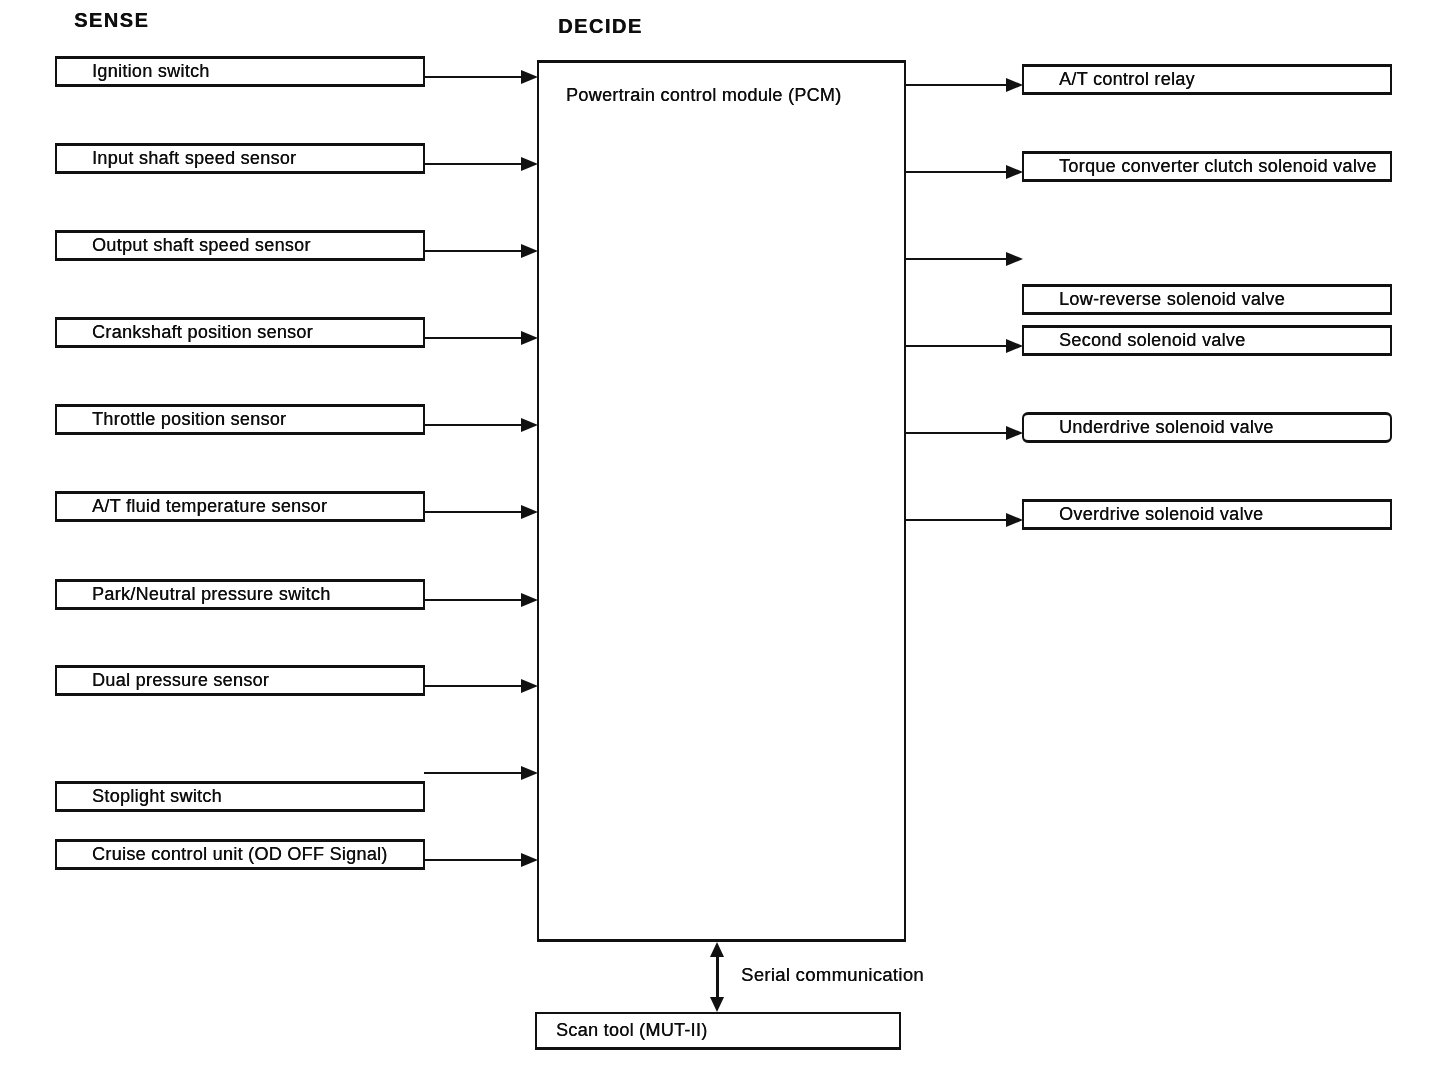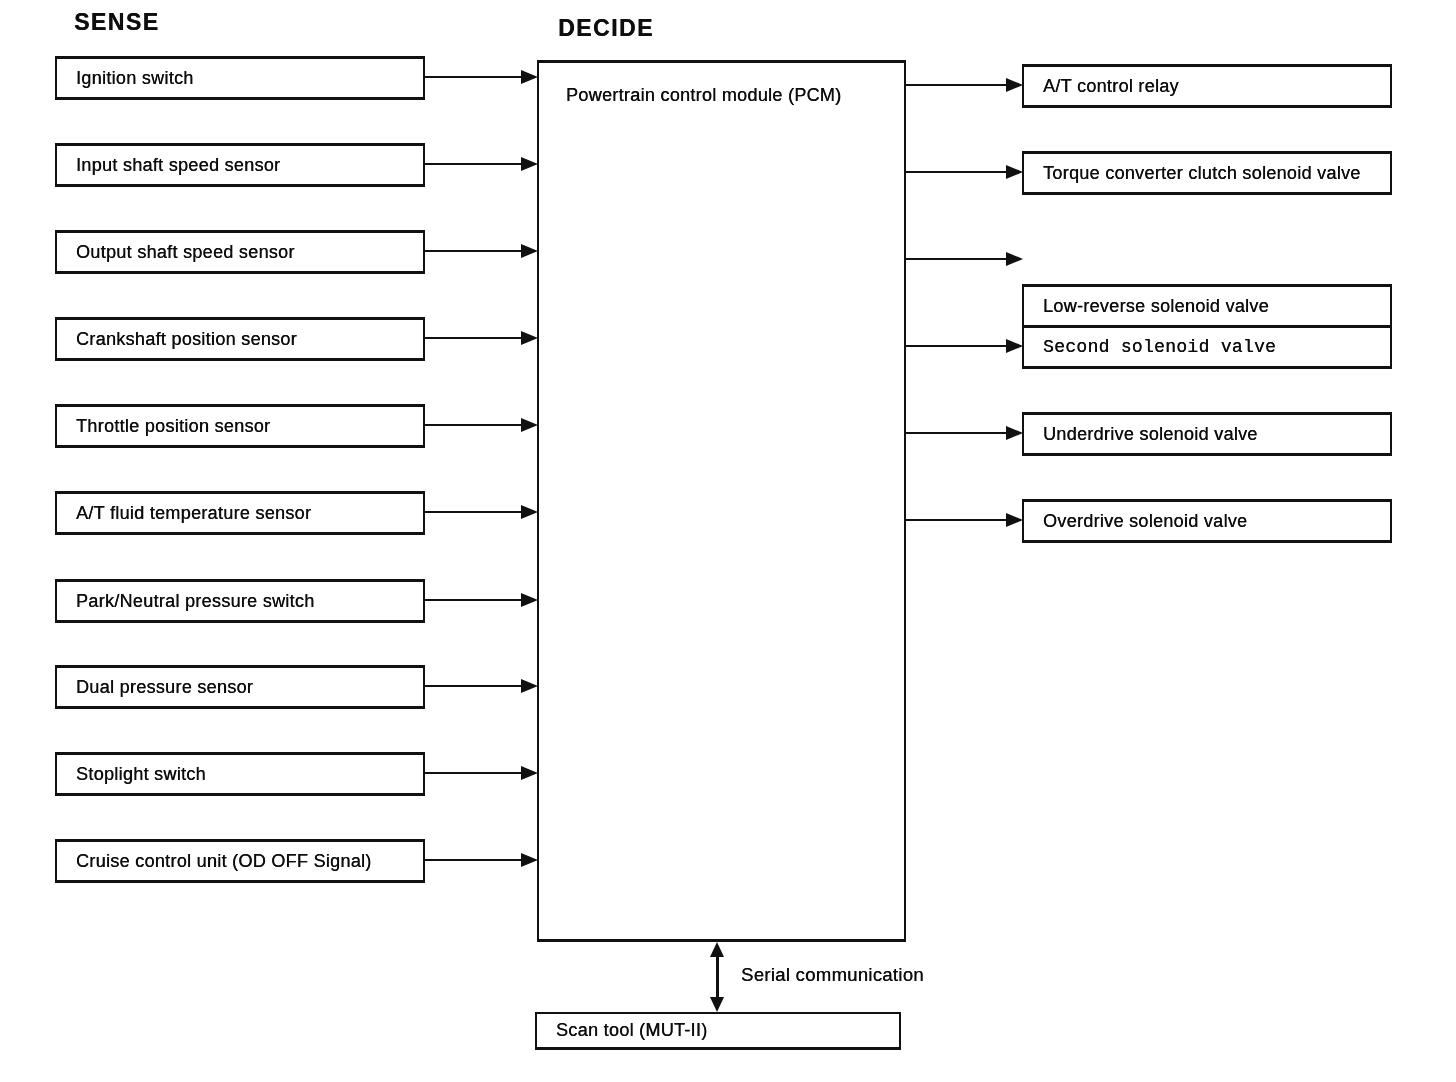--- a/index.html
+++ b/index.html
@@ -11,21 +11,21 @@
     position: relative;
     width: 1456px;
     height: 1082px;
     background: #ffffff;
     font-family: "Liberation Sans", sans-serif;
     color: #0e0e0e;
     overflow: hidden;
   }
   .hdr {
     position: absolute;
-    font-size: 23px;
+    font-size: 20px;
     font-weight: bold;
     letter-spacing: 1.5px;
     color: #0e0e0e;
     text-shadow: 0.4px 0 0 currentColor;
   }
   .box {
     position: absolute;
     box-sizing: border-box;
     background: #ffffff;
     border: 2px solid #111111;
@@ -36,21 +36,22 @@
   }
   .box .lbl {
     font-size: 18px;
     letter-spacing: 0.3px;
     padding-left: 19px;
     white-space: nowrap;
     text-shadow: 0.3px 0 0 currentColor;
   }
   .sense-box, .act-box {
     width: 370px;
-    height: 44px;
+    height: 31px;
+    padding-left: 16px;
   }
   .sense-box { left: 55px; }
   .act-box  { left: 1022px; text-align: center; }
   .pcm-box {
     left: 537px;
     top: 60px;
     width: 369px;
     height: 882px;
     align-items: flex-start;
   }
@@ -160,21 +161,21 @@
   </div>
   <div class="box sense-box" style="top:491px;">
     <span class="lbl">A/T fluid temperature sensor</span>
   </div>
   <div class="box sense-box" style="top:579px;">
     <span class="lbl">Park/Neutral pressure switch</span>
   </div>
   <div class="box sense-box" style="top:665px;">
     <span class="lbl">Dual pressure sensor</span>
   </div>
-  <div class="box sense-box" style="top:752px;">
+  <div class="box sense-box" style="top:781px;">
     <span class="lbl">Stoplight switch</span>
   </div>
   <div class="box sense-box" style="top:839px;">
     <span class="lbl">Cruise control unit (OD OFF Signal)</span>
   </div>
 
   <div class="harrow sense-arrow" style="top:70px;">
       <i class="line"></i>
       <i class="head"></i>
     </div>
@@ -246,24 +247,24 @@
 
   <div class="box act-box" style="top:64px;">
     <span class="lbl">A/T control relay</span>
   </div>
   <div class="box act-box" style="top:151px;">
     <span class="lbl">Torque converter clutch solenoid valve</span>
   </div>
   <div class="box act-box" style="top:238px;margin-top:46px;">
     <span class="lbl">Low-reverse solenoid valve</span>
   </div>
-  <div class="box act-box" style="top:325px;font-family:Liberation Mono, monospace;">
+  <div class="box act-box" style="top:325px;">
     <span class="lbl">Second solenoid valve</span>
   </div>
-  <div class="box act-box" style="top:412px;">
+  <div class="box act-box" style="top:412px;border-radius:6px;">
     <span class="lbl">Underdrive solenoid valve</span>
   </div>
   <div class="box act-box" style="top:499px;">
     <span class="lbl">Overdrive solenoid valve</span>
   </div>
 
   <div class="varrow">
     <i class="vhead-up"></i>
       <i class="vline"></i>
       <i class="vhead-down"></i>

